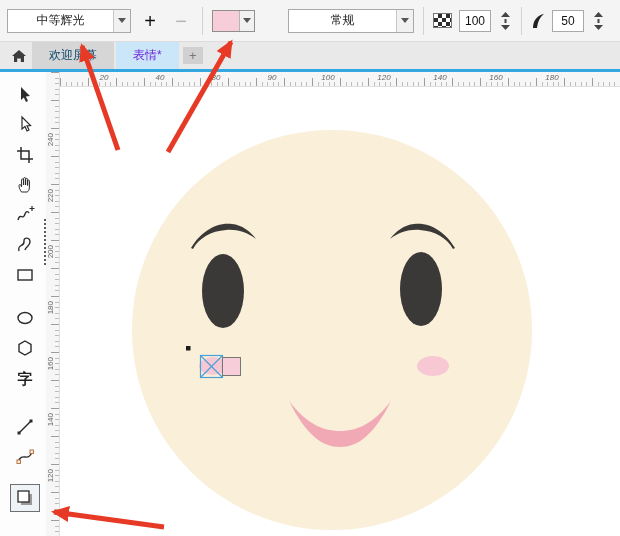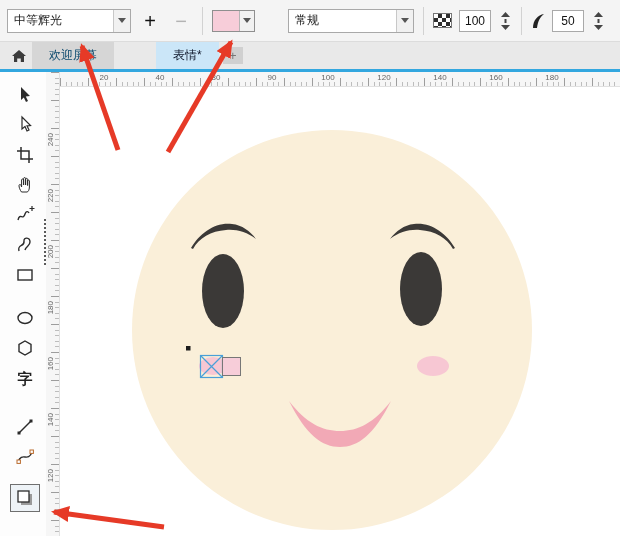--- a/index.html
+++ b/index.html
@@ -3,40 +3,40 @@
 <meta charset="utf-8">
 <style>
   * { margin:0; padding:0; box-sizing:border-box; }
   html,body{width:620px;height:536px;}
   body{font-family:"Liberation Sans",sans-serif;background:#fff;position:relative;overflow:hidden;}
   .app{position:absolute;inset:0;display:flex;flex-direction:column;}
 
   
   .propbar{height:42px;background:#f4f4f4;border-bottom:1px solid #dcdcdc;display:flex;align-items:center;padding:0 7px;gap:7px;flex:0 0 auto;}
   .combo{height:24px;background:#fff;border:1px solid #a9a9a9;display:flex;align-items:center;font-size:12px;color:#222;}
-  .combo .combo-label{flex:1;padding:0 6px;white-space:nowrap;overflow:hidden;}
+  .combo .combo-label{flex:1;padding:0 6px;white-space:nowrap;overflow:hidden;text-align:center;}
   .combo .combo-arrow{width:17px;align-self:stretch;display:flex;align-items:center;justify-content:center;border-left:1px solid #c8c8c8;background:#f1f1f1;}
   .tri-down{width:0;height:0;border-left:4px solid transparent;border-right:4px solid transparent;border-top:5px solid #555;}
   .combo.preset{width:124px;}
   .combo.mode{width:126px;margin-left:26px;}
   .tbtn{width:24px;height:26px;display:flex;align-items:center;justify-content:center;background:transparent;border:none;font-size:20px;line-height:1;color:#111;font-family:inherit;}
   .tbtn.disabled{color:#b3b3b3;}
   .sep{width:1px;height:28px;background:#d2d2d2;margin:0 2px;}
   .colorpick{display:flex;height:22px;border:1px solid #8f8f8f;background:#fff;}
   .colorpick .swatch{width:26px;height:100%;}
   .colorpick .cp-arrow{width:15px;display:flex;align-items:center;justify-content:center;border-left:1px solid #b5b5b5;background:#f1f1f1;}
   .checker{width:19px;height:15px;border:1px solid #777;background:conic-gradient(#2e2e2e 25%,#fff 0 50%,#2e2e2e 0 75%,#fff 0);background-size:8px 8px;}
   .numbox{width:32px;height:22px;border:1px solid #a9a9a9;font-size:12px;text-align:center;font-family:inherit;color:#111;background:#fff;}
   .stepper{display:flex;align-items:center;justify-content:center;width:14px;height:22px;}
 
   
   .tabbar{height:27px;background:#e9e9e9;display:flex;align-items:stretch;flex:0 0 auto;padding-left:6px;}
   .home{width:26px;display:flex;align-items:center;justify-content:center;}
   .tab{display:flex;align-items:center;padding:0 17px;font-size:12px;color:#0c4a6e;background:#d6d6d6;margin-right:2px;white-space:nowrap;}
-  .tab.active{background:#cbe6f8;color:#0f172a;margin-left:40px;}
+  .tab.active{background:#cbe6f8;color:#6d28d9;}
   .newtab{width:20px;margin:5px 0 5px 2px;background:#d0d0d0;display:flex;align-items:center;justify-content:center;font-size:13px;color:#777;}
   .tabline{height:3px;flex:0 0 auto;}
 
   
   .main{flex:1;display:flex;min-height:0;}
   .toolbox{width:46px;background:#fdfdfd;padding-top:8px;display:flex;flex-direction:column;align-items:flex-end;flex:0 0 auto;}
   .tool{width:30px;height:28px;margin:1px 6px 1px 0;display:flex;align-items:center;justify-content:center;}
   .tool.gap14{margin-top:14px;}
   .tool.gap20{margin-top:20px;}
   .tool.gap12{margin-top:12px;}
@@ -48,21 +48,21 @@
   .vruler .major{position:absolute;top:0;bottom:0;right:0;width:8px;background:repeating-linear-gradient(to bottom,#9d9d9d 0 1px,transparent 1px 28px);}
   .vruler span.num{position:absolute;left:0px;writing-mode:vertical-rl;transform:rotate(180deg);font-size:8px;color:#666;}
   .vruler span.num:nth-of-type(1){top:61px;}
   .vruler span.num:nth-of-type(2){top:117px;}
   .vruler span.num:nth-of-type(3){top:173px;}
   .vruler span.num:nth-of-type(4){top:229px;}
   .vruler span.num:nth-of-type(5){top:285px;}
   .vruler span.num:nth-of-type(6){top:341px;}
   .vruler span.num:nth-of-type(7){top:397px;}
 
-  .rcol{flex:1;display:flex;flex-direction:column;min-width:0;}
+  .rcol{flex:1;display:flex;flex-direction:column;min-width:0;font-style:italic;}
   .hruler{height:15px;background:#f6f6f6;border-bottom:1px solid #e0e0e0;position:relative;flex:0 0 auto;}
   .hruler .minor{position:absolute;left:0;right:0;bottom:0;height:4px;background:repeating-linear-gradient(to right,#bdbdbd 0 1px,transparent 1px 5.6px);}
   .hruler .major{position:absolute;left:0;right:0;bottom:0;height:8px;background:repeating-linear-gradient(to right,#9d9d9d 0 1px,transparent 1px 28px);}
   .hruler span.num{position:absolute;top:1px;transform:translateX(-50%);font-size:8px;color:#666;}
   .hruler span.num:nth-of-type(1){left:44px;}
   .hruler span.num:nth-of-type(2){left:100px;text-align:center;}
   .hruler span.num:nth-of-type(3){left:156px;}
   .hruler span.num:nth-of-type(4){left:212px;}
   .hruler span.num:nth-of-type(5){left:268px;}
   .hruler span.num:nth-of-type(6){left:324px;}

